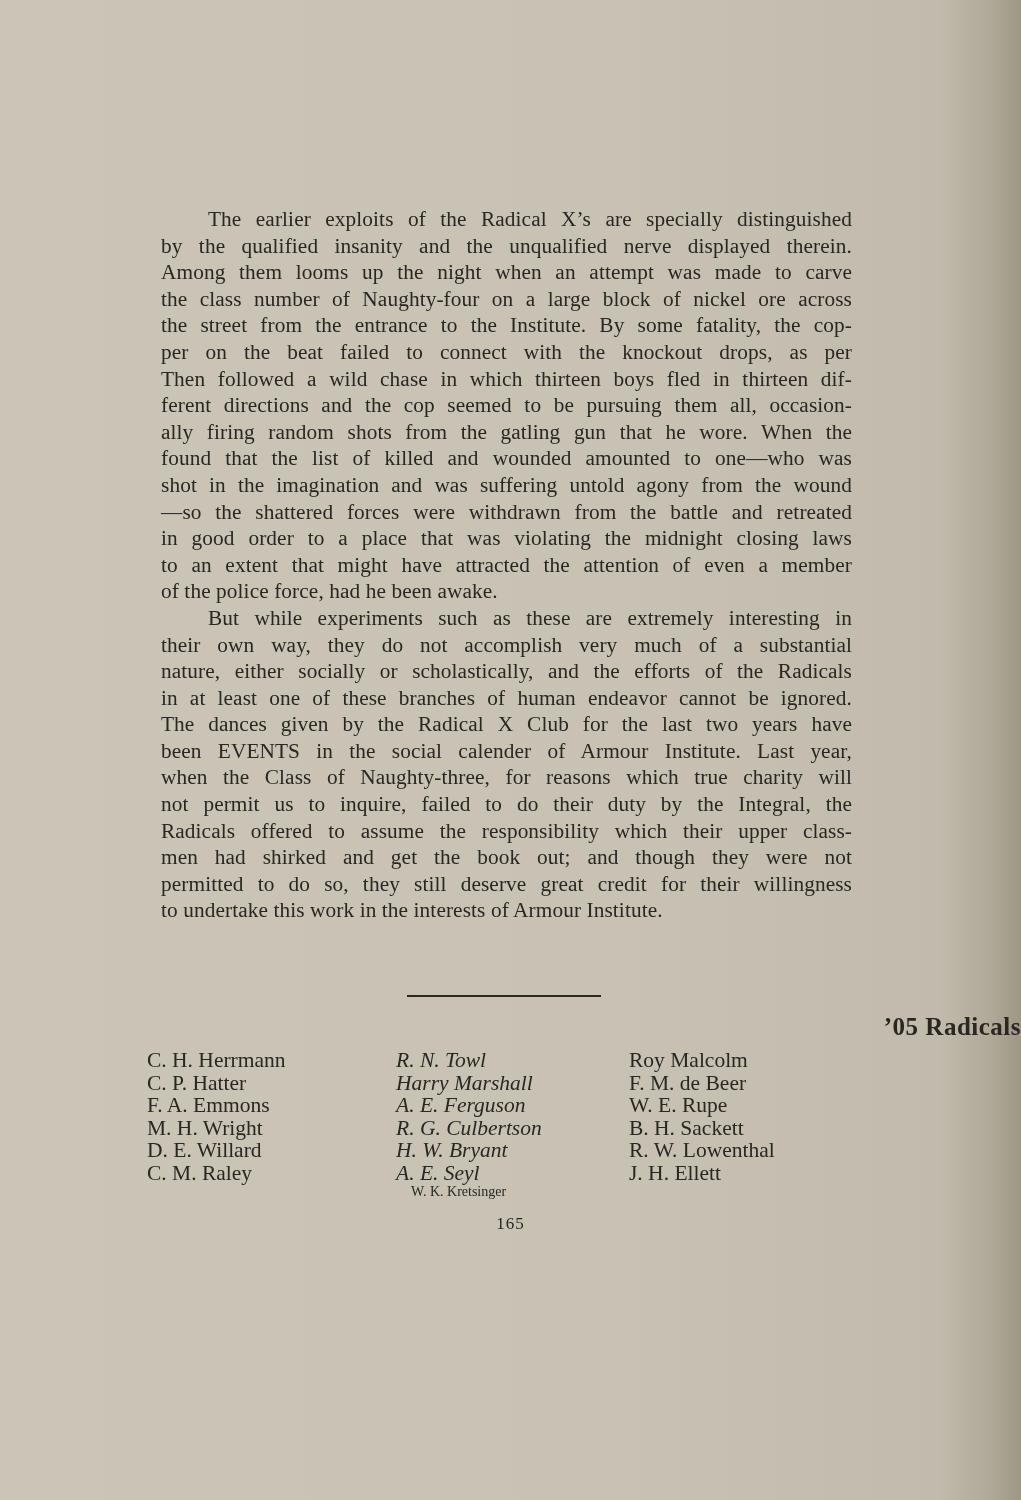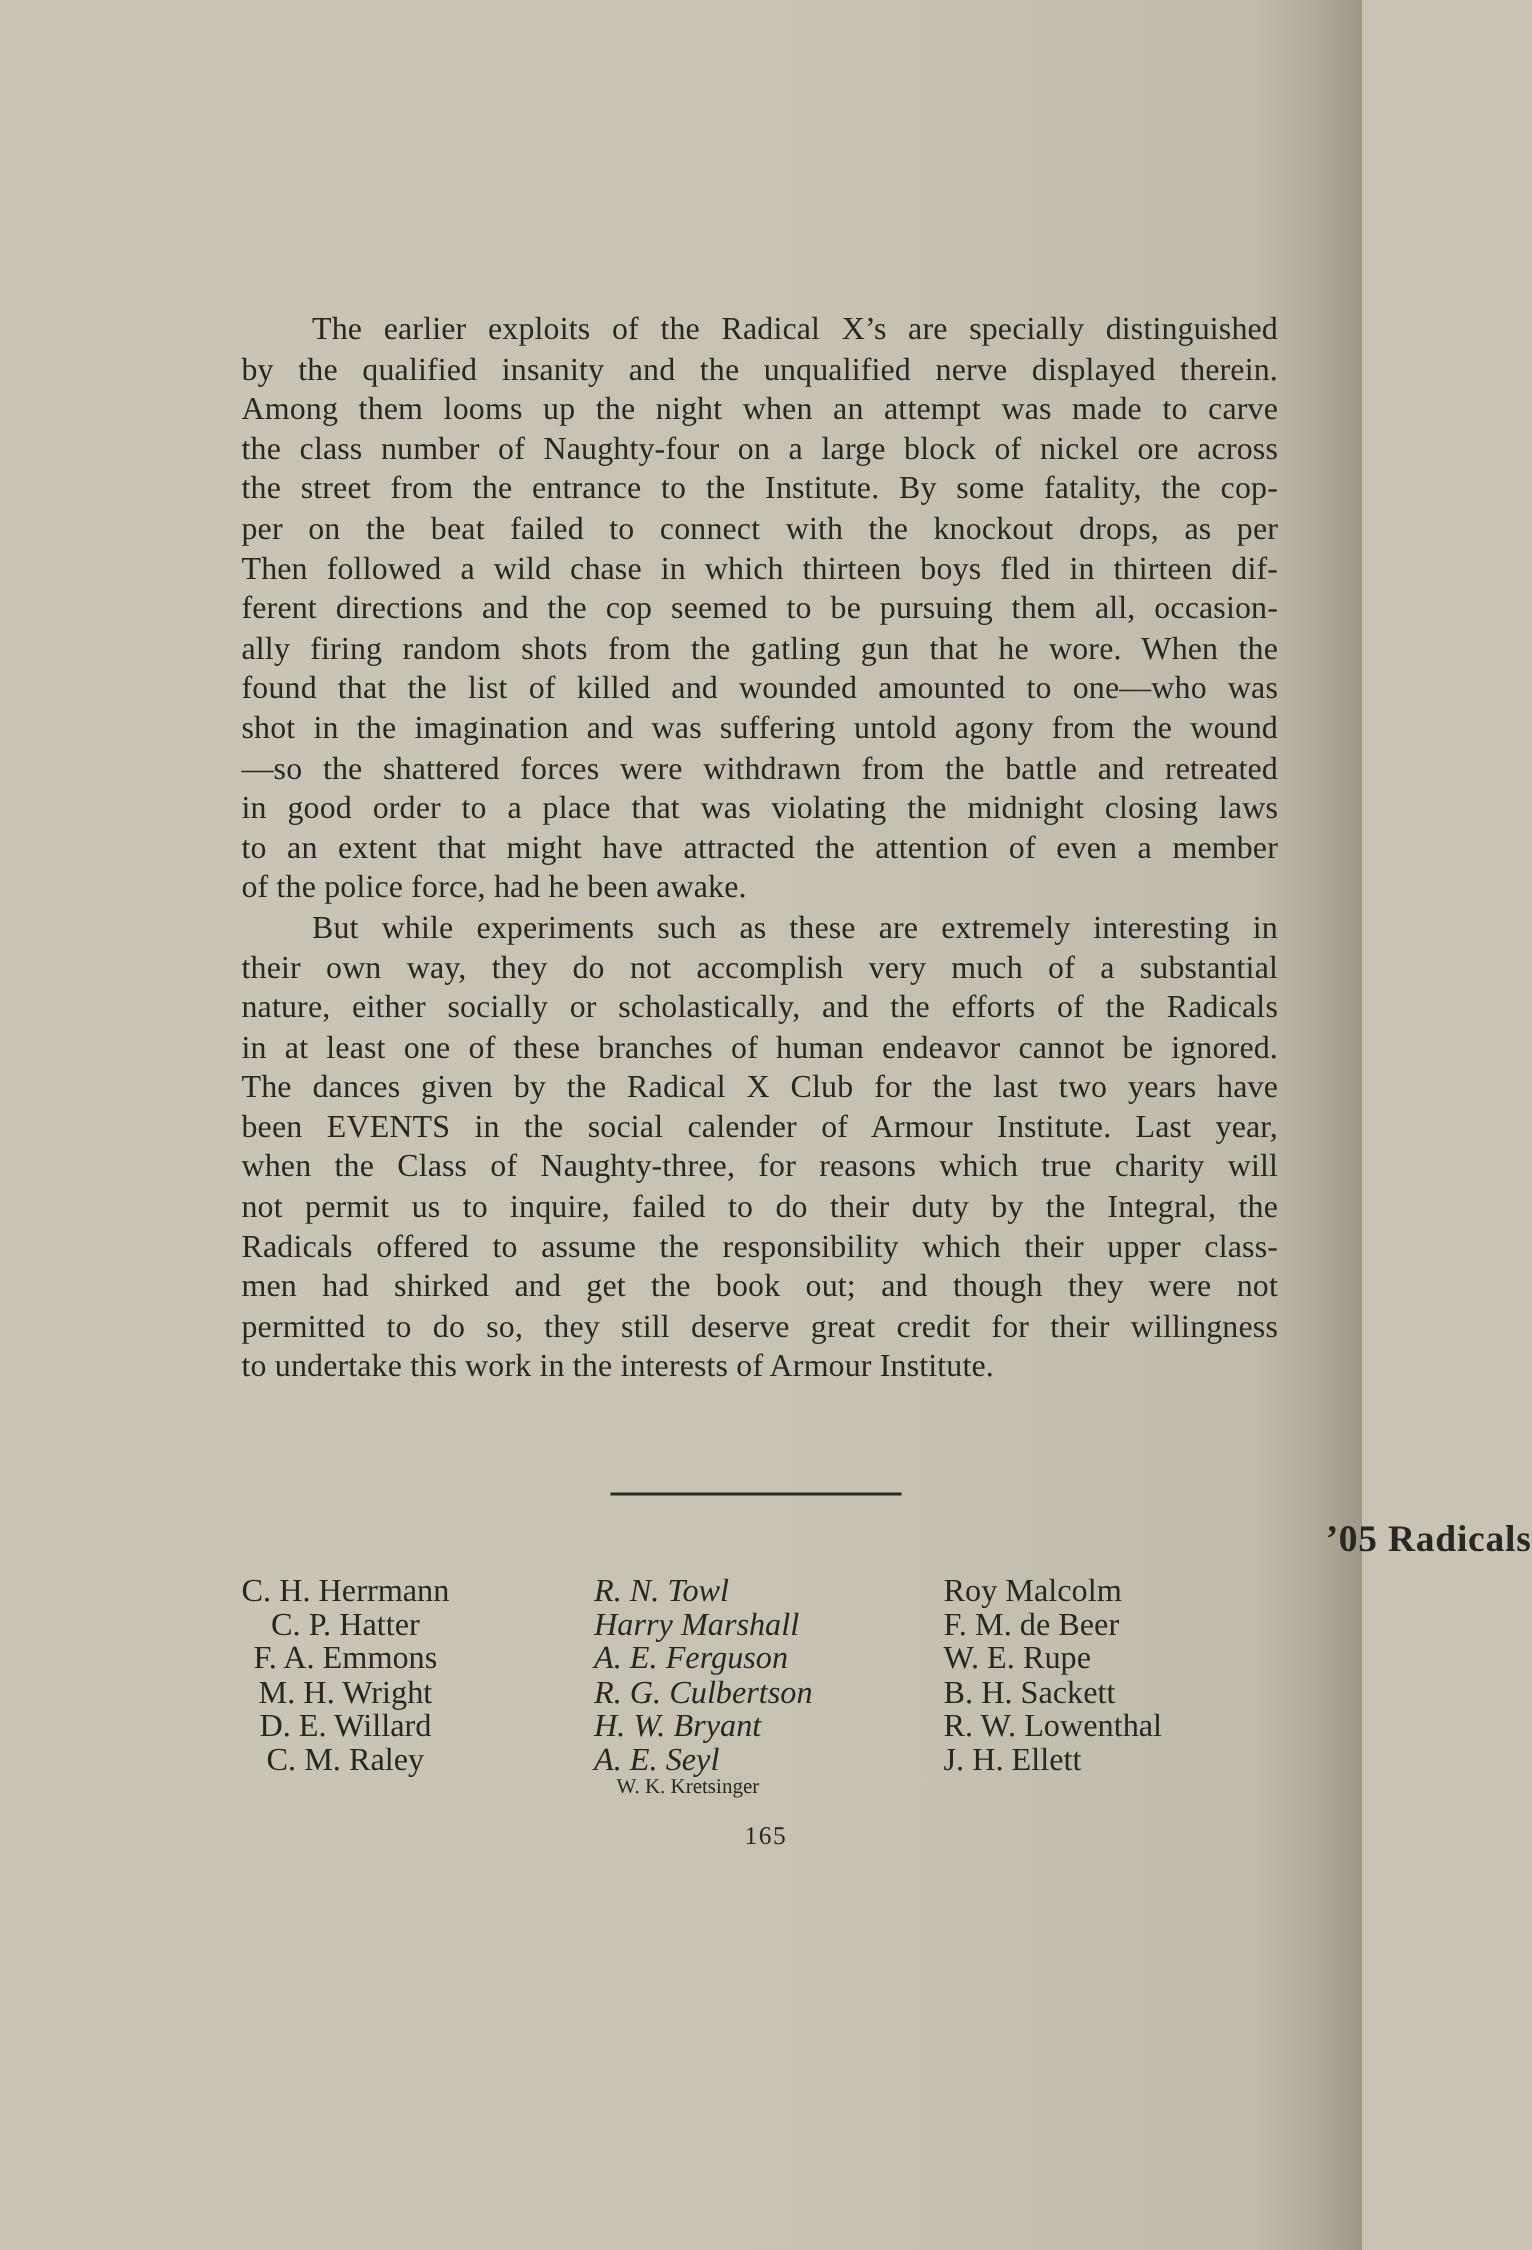--- a/index.html
+++ b/index.html
@@ -4,21 +4,21 @@
 <style>
   html, body { margin: 0; padding: 0; }
   body {
     width: 1021px; height: 1500px; overflow: hidden;
     background: #c9c3b6;
     position: relative;
     font-family: "Liberation Serif", "DejaVu Serif", serif;
     color: #2a2622;
   }
   .page {
-    position: absolute; left: 0; top: 0; width: 908px; height: 1500px;
+    position: absolute; left: 0; top: 0; width: 1021px; height: 1500px;
     background: linear-gradient(to right, #cbc5b8 0%, #c8c2b5 60%, #c1bbad 92%, #b0a998 97%, #9e9786 100%);
   }
   .text-block {
     position: absolute; left: 161px; top: 206px; width: 691px;
   }
   .para {
     margin: 0;
     font-size: 21.3px;
     line-height: 26.6px;
     text-align: justify;
@@ -31,21 +31,21 @@
   .rule {
     position: absolute; left: 407px; top: 995px; width: 194px; height: 2px; background: #2c2824;
   }
   .heading {
     position: absolute; left: 0; width: 1021px; top: 1013px; text-align: right;
     font-size: 25px; font-weight: bold; letter-spacing: 0.5px;
   }
   .heading span { margin-left: -12px; }
   .names { position: absolute; top: 1049px; font-size: 21.5px; line-height: 22.5px; }
   .names div { white-space: nowrap; }
-  .col1 { left: 161px; text-align: center; }
+  .col1 { left: 147px; }
   .col2 { left: 396px; font-style: italic; }
   .col3 { left: 629px; }
   .extra-name { position: absolute; left: 411px; top: 1184px; font-size: 14px; }
   .page-number { position: absolute; left: 0; width: 1021px; text-align: center; top: 1214px; font-size: 17px; letter-spacing: 1px; }
 </style>
 </head>
 <body>
 
 <div class="page">
 

